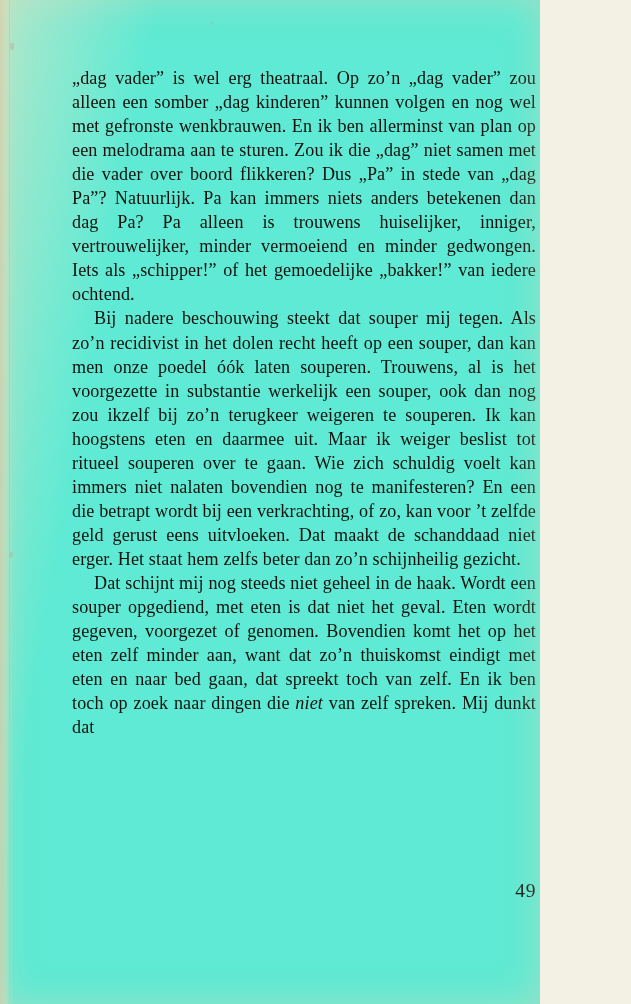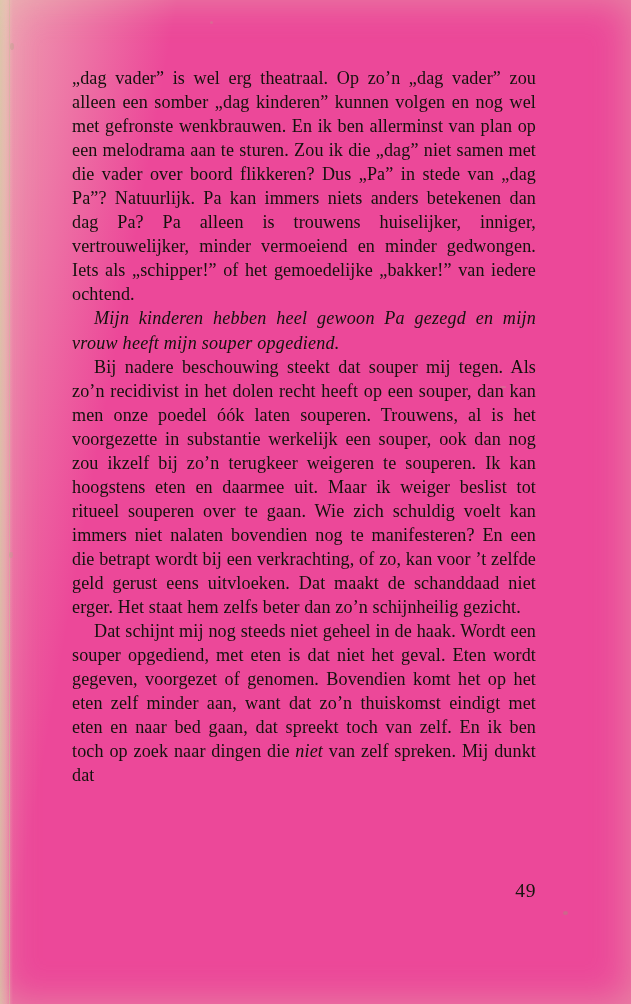--- a/index.html
+++ b/index.html
@@ -3,24 +3,24 @@
 <meta charset="utf-8">
 <style>
   html, body {
     margin: 0;
     padding: 0;
     background: #f3f1e4;
   }
 
   #page {
     position: relative;
-    width: 631px;
+    width: 540px;
     height: 1004px;
     overflow: hidden;
-    background: #ec4899;
+    background: #5eead4;
     font-family: "Liberation Serif", "DejaVu Serif", serif;
   }
 
   
   .paper-tone {
     position: absolute;
     inset: 0;
     background:
       radial-gradient(120% 90% at 8% 4%, rgba(243,233,196,0.85) 0%, rgba(250,244,214,0.35) 38%, rgba(253,251,233,0) 68%),
       linear-gradient(175deg, #faf5da 0%, #fdfbe9 42%, #fefde f 72%, #fdfcea 100%);
@@ -128,21 +128,20 @@
   <div class="speck speck-a"></div>
   <div class="speck speck-b"></div>
   <div class="speck speck-c"></div>
   <div class="speck speck-d"></div>
   <div class="speck speck-e"></div>
 
   <div class="textblock">
 
     <p class="para">„dag vader” is wel erg theatraal. Op zo’n „dag vader” zou alleen een somber „dag kinderen” kunnen volgen en nog wel met gefronste wenkbrauwen. En ik ben allerminst van plan op een melodrama aan te sturen. Zou ik die „dag” niet samen met die vader over boord flikkeren? Dus „Pa” in stede van „dag Pa”? Natuurlijk. Pa kan immers niets anders betekenen dan dag Pa? Pa alleen is trouwens huiselijker, inniger, vertrouwelijker, minder vermoeiend en minder gedwongen. Iets als „schipper!” of het gemoedelijke „bakker!” van iedere ochtend.</p>
 
-    <p class="para italic">Mijn kinderen hebben heel gewoon Pa gezegd en mijn vrouw heeft mijn souper opgediend.</p>
 
     <p class="para indent">Bij nadere beschouwing steekt dat souper mij tegen. Als zo’n recidivist in het dolen recht heeft op een souper, dan kan men onze poedel óók laten souperen. Trouwens, al is het voorgezette in substantie werkelijk een souper, ook dan nog zou ikzelf bij zo’n terugkeer weigeren te souperen. Ik kan hoogstens eten en daarmee uit. Maar ik weiger beslist tot ritueel souperen over te gaan. Wie zich schuldig voelt kan immers niet nalaten bovendien nog te manifesteren? En een die betrapt wordt bij een verkrachting, of zo, kan voor ’t zelfde geld gerust eens uitvloeken. Dat maakt de schanddaad niet erger. Het staat hem zelfs beter dan zo’n schijnheilig gezicht.</p>
 
 
     <p class="para indent"><span>Dat schijnt mij nog steeds niet geheel in de haak. Wordt een souper opgediend, met eten is dat niet het geval. Eten wordt gegeven, voorgezet of genomen. Bovendien komt het op het eten zelf minder aan, want dat zo’n thuiskomst eindigt met eten en naar bed gaan, dat spreekt toch van zelf. En ik ben toch op zoek naar dingen die </span><em class="inline-ital">niet</em><span> van zelf spreken. Mij dunkt dat</span></p>
 
   </div>
 
   <div class="folio"><span>49</span></div>
 

